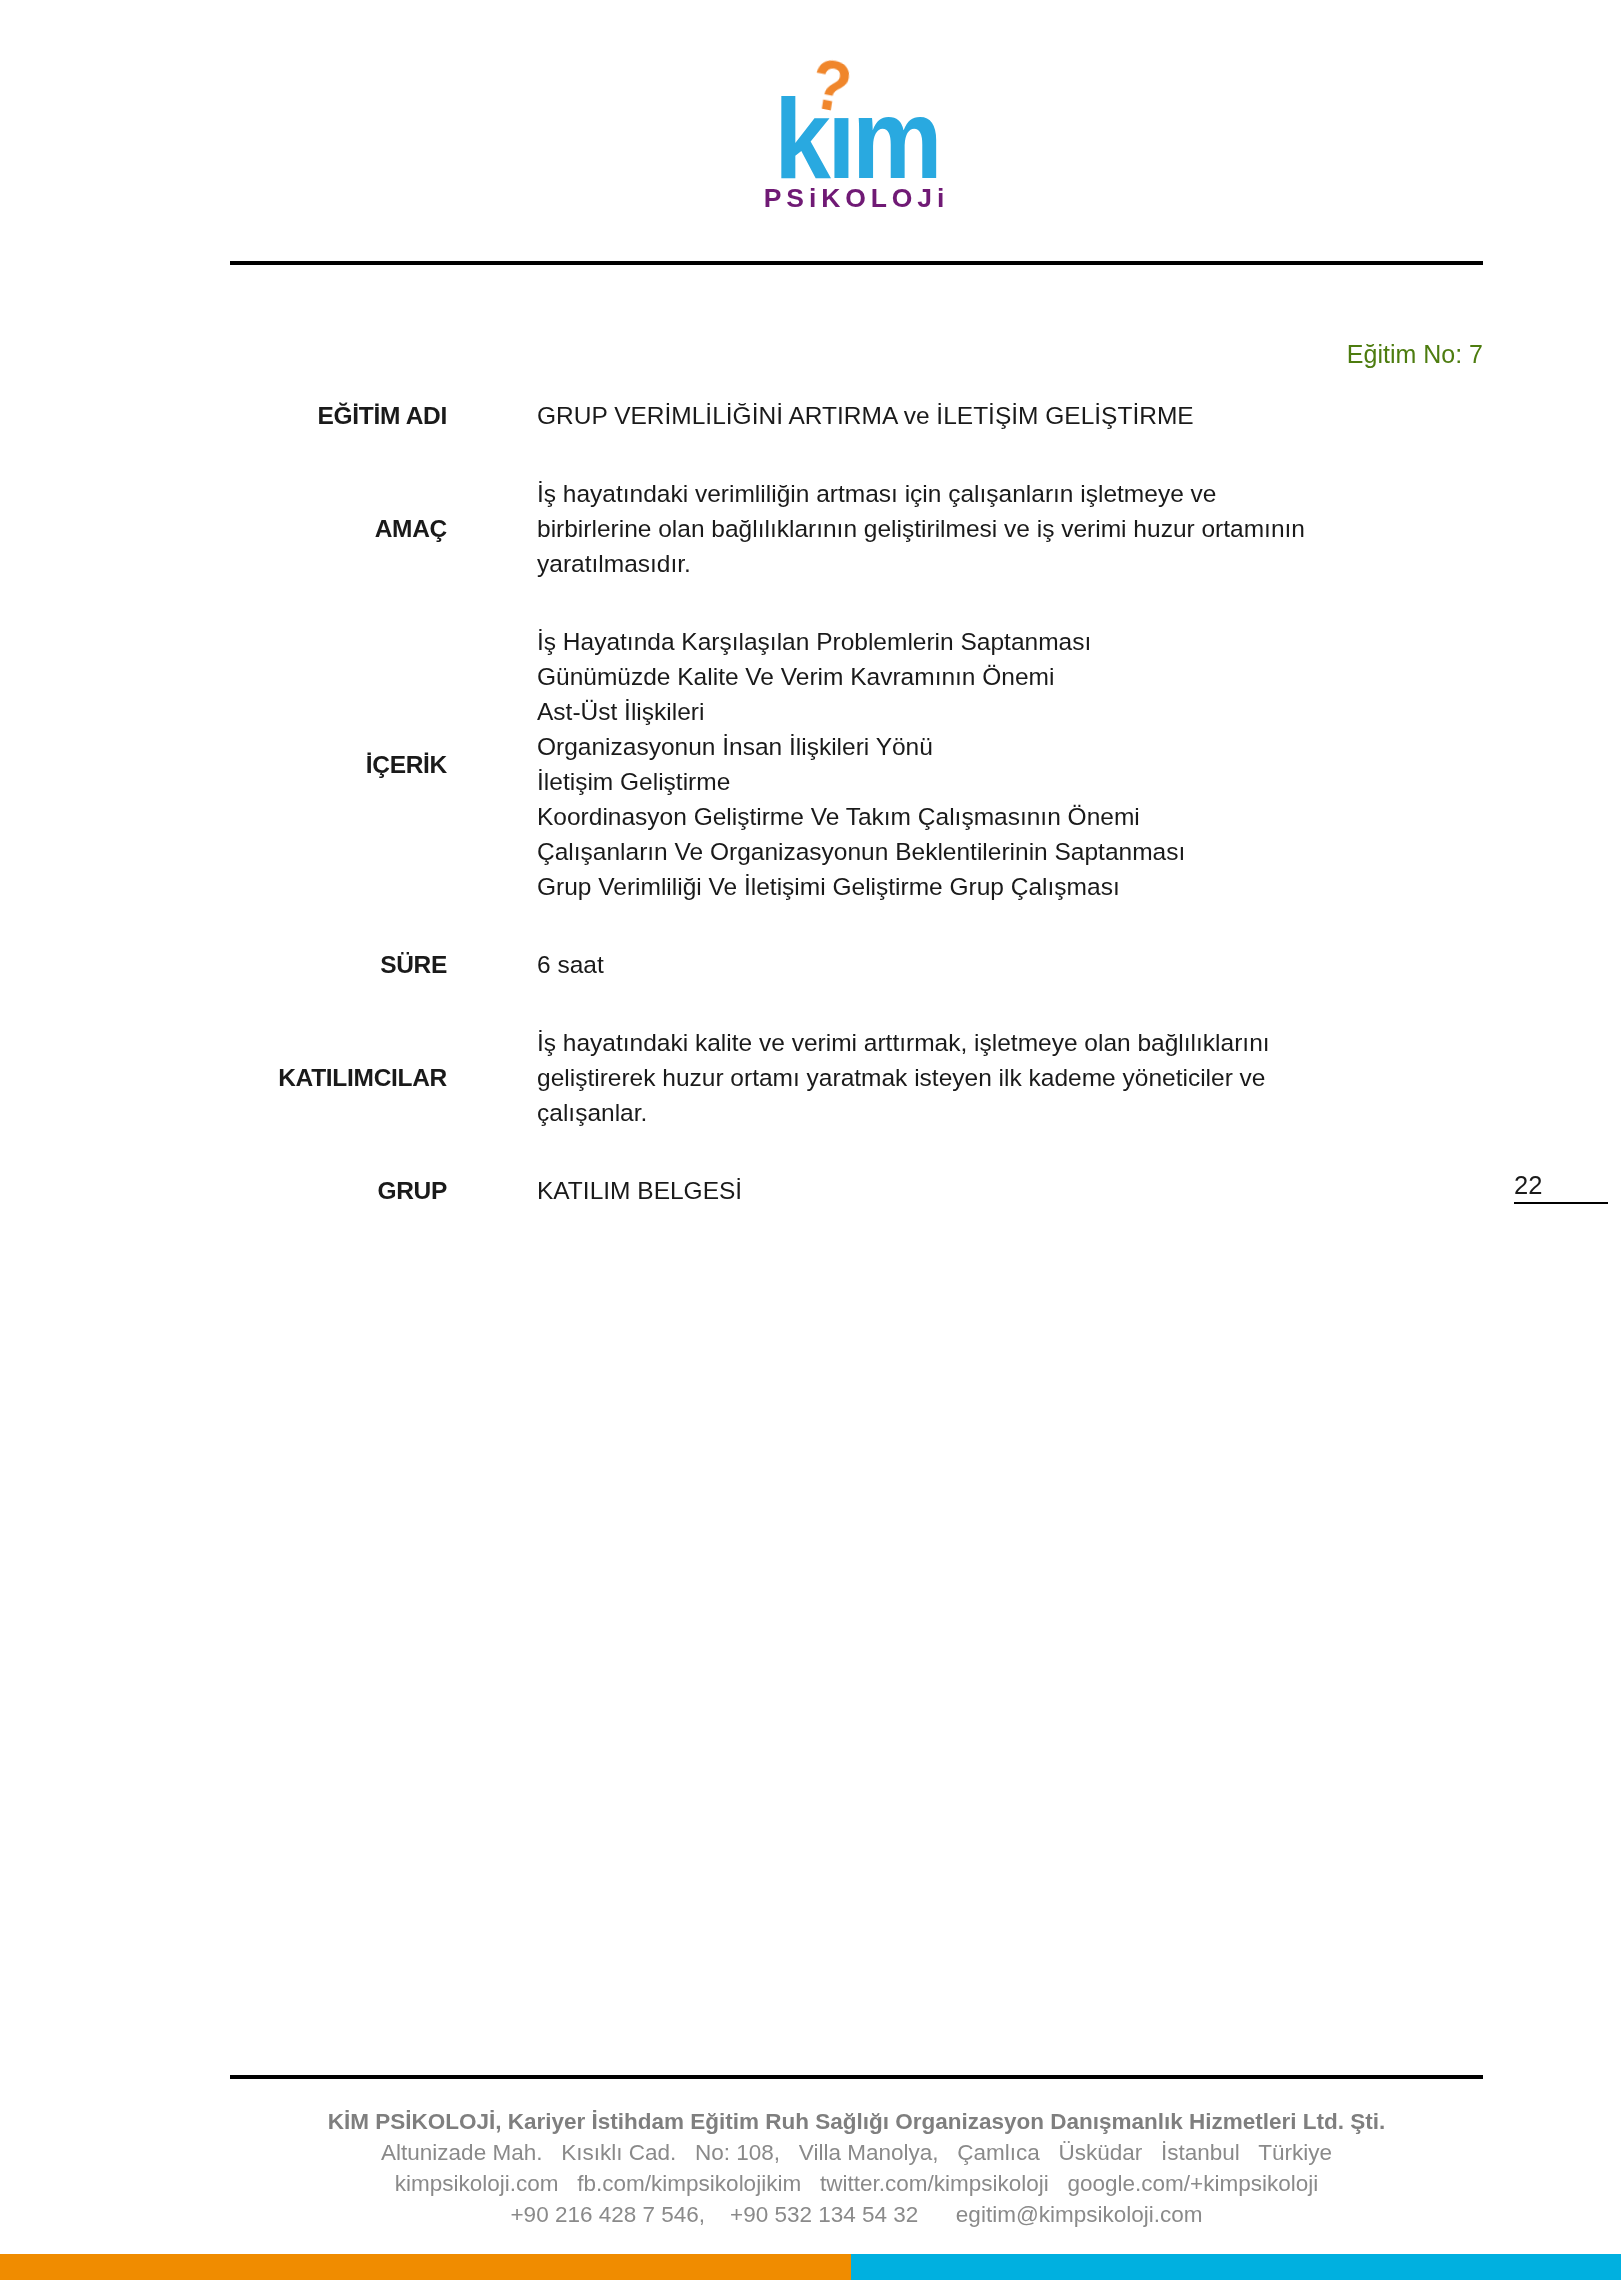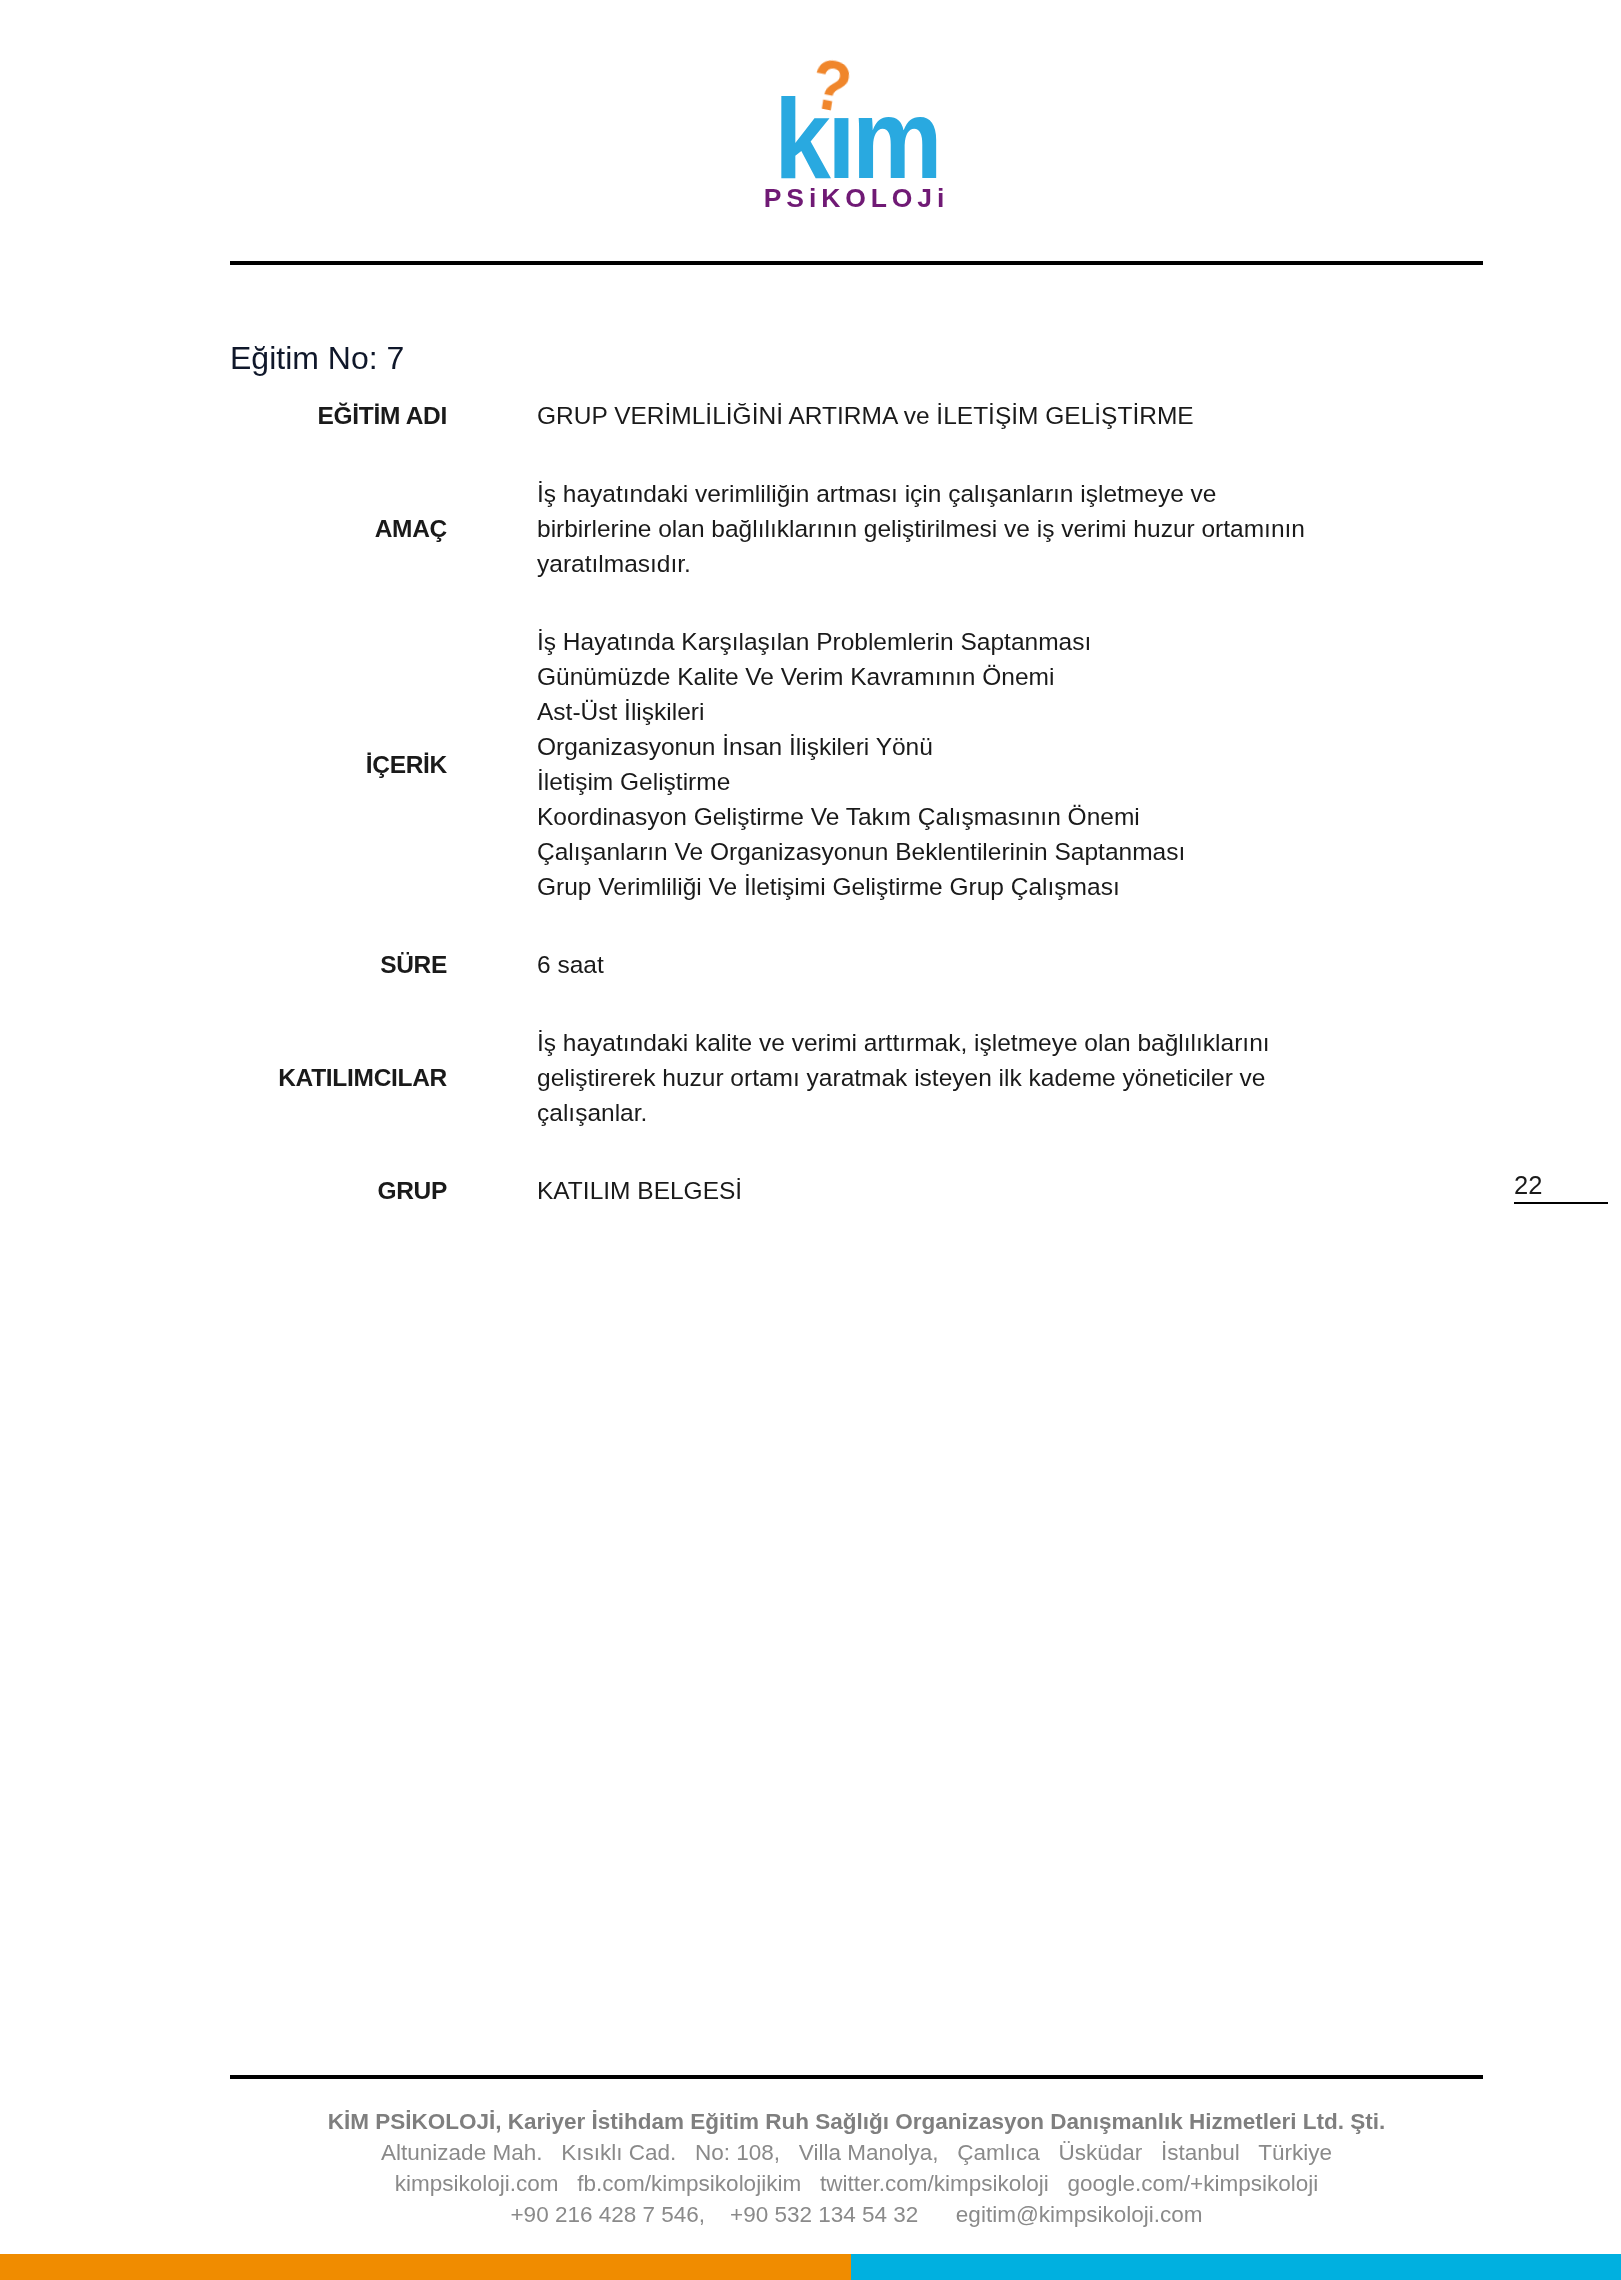--- a/index.html
+++ b/index.html
@@ -33,21 +33,21 @@
     font-size:26.5px;font-weight:bold;color:#701a75;
     letter-spacing:4.9px;
   }
   
   .rule{position:absolute;left:230px;width:1253px;height:3.9px;background:#000000;}
   .rule-top{top:261px;}
   .rule-footer{top:2075px;}
   
   .egitim-no{
     position:absolute;top:340px;left:230px;width:1253px;
-    font-size:32px;color:#0f172a;
+    text-align:right;font-size:25px;color:#4d7c0f;
   }
   
   .fields{position:absolute;top:398px;left:230px;width:1323px;}
   .field-row{display:flex;align-items:center;margin-bottom:43px;}
   .field-label{
     flex:0 0 217px;width:217px;text-align:right;
     font-weight:bold;font-size:24.5px;line-height:35px;
     letter-spacing:-0.3px;
   }
   .field-gap{flex:0 0 90px;}

